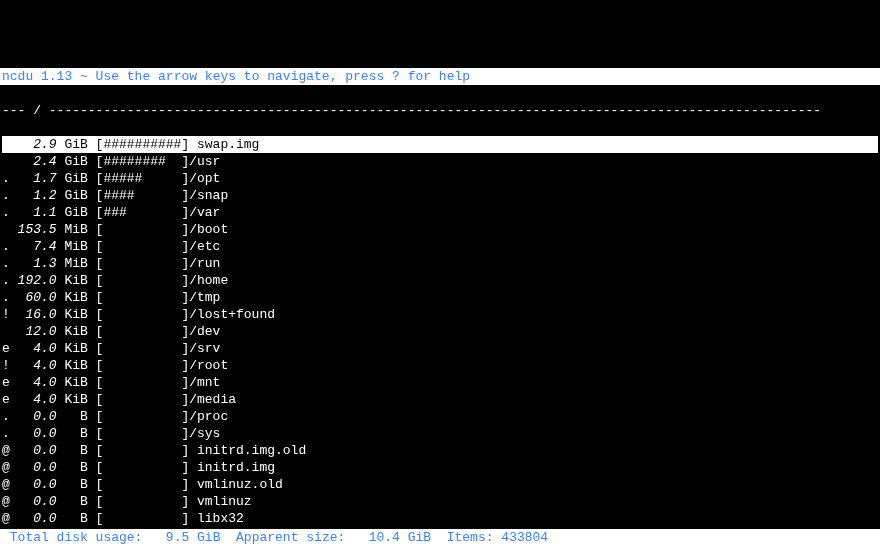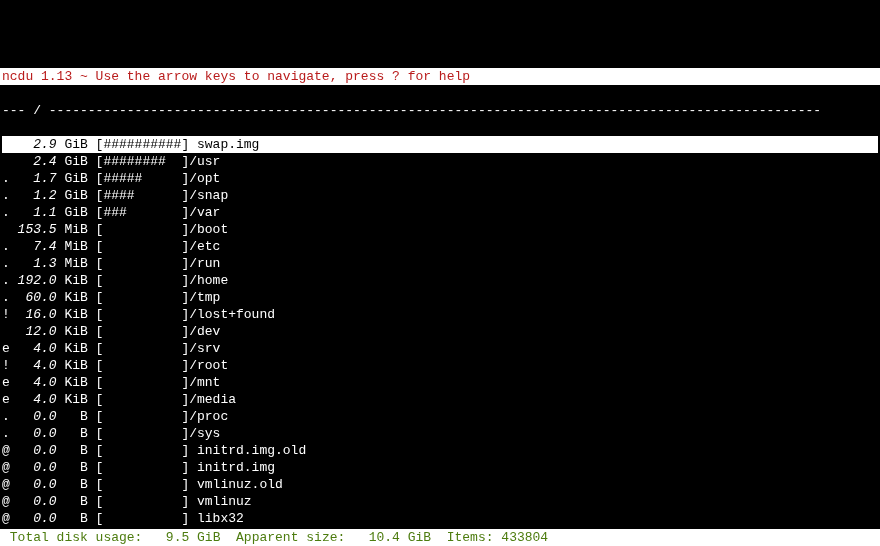--- a/index.html
+++ b/index.html
@@ -13,21 +13,21 @@
       background: #000;
       color: #fff;
       font-family: "Menlo", "Consolas", "Courier New", monospace;
       font-size: 13px;
       line-height: 17px;
       overflow: hidden;
       white-space: pre;
     }
     .header-line {
       background: #fff;
-      color: #b91c1c;
+      color: #3b82f6;
       padding: 0 2px;
       height: 17px;
     }
     .path-line {
       color: #fff;
       padding: 0 2px;
       height: 17px;
       overflow: hidden;
     }
     .rows {
@@ -59,21 +59,21 @@
     .bar {
       display: inline-block;
       width: 12ch;
     }
     .footer-line {
       position: absolute;
       top: 529px;
       left: 0;
       width: 880px;
       background: #fff;
-      color: #4d7c0f;
+      color: #3b82f6;
       padding: 0 2px;
       height: 17px;
     }
   </style>
 </head>
 <body>
 
 
 
 <div class="header-line"><span>ncdu 1.13 ~ Use the arrow keys to navigate, press ? for help</span></div>

